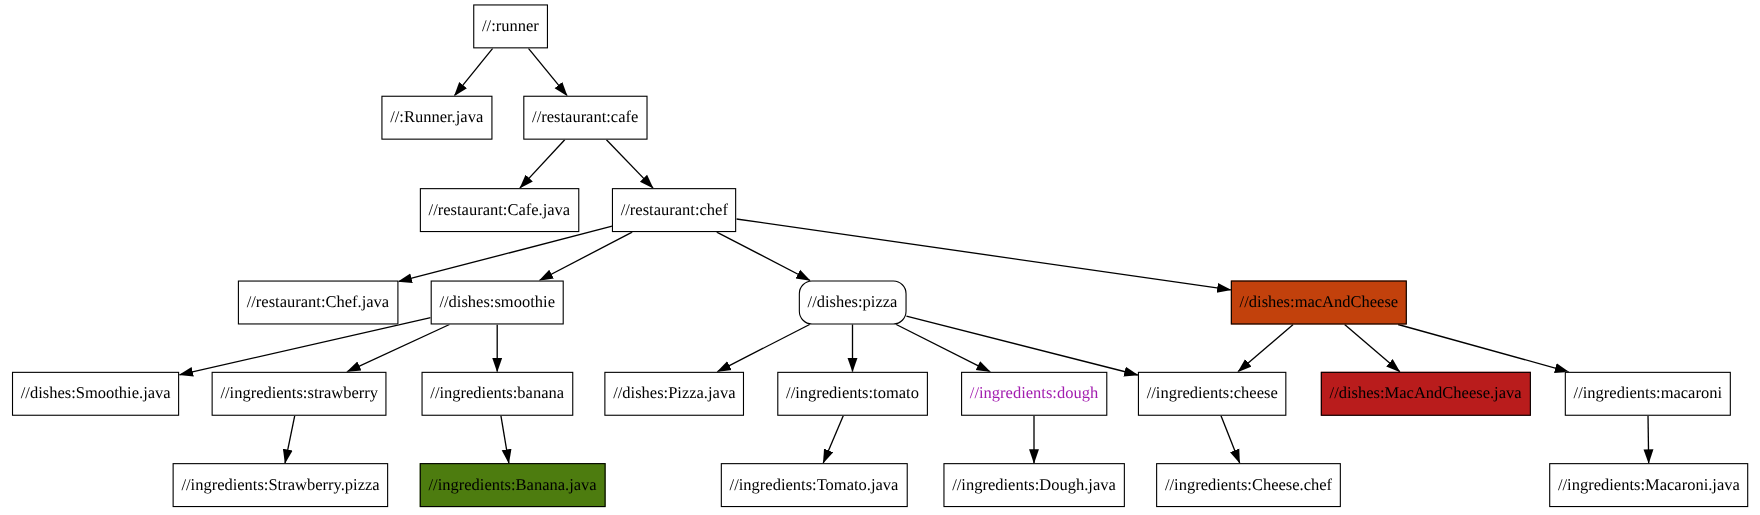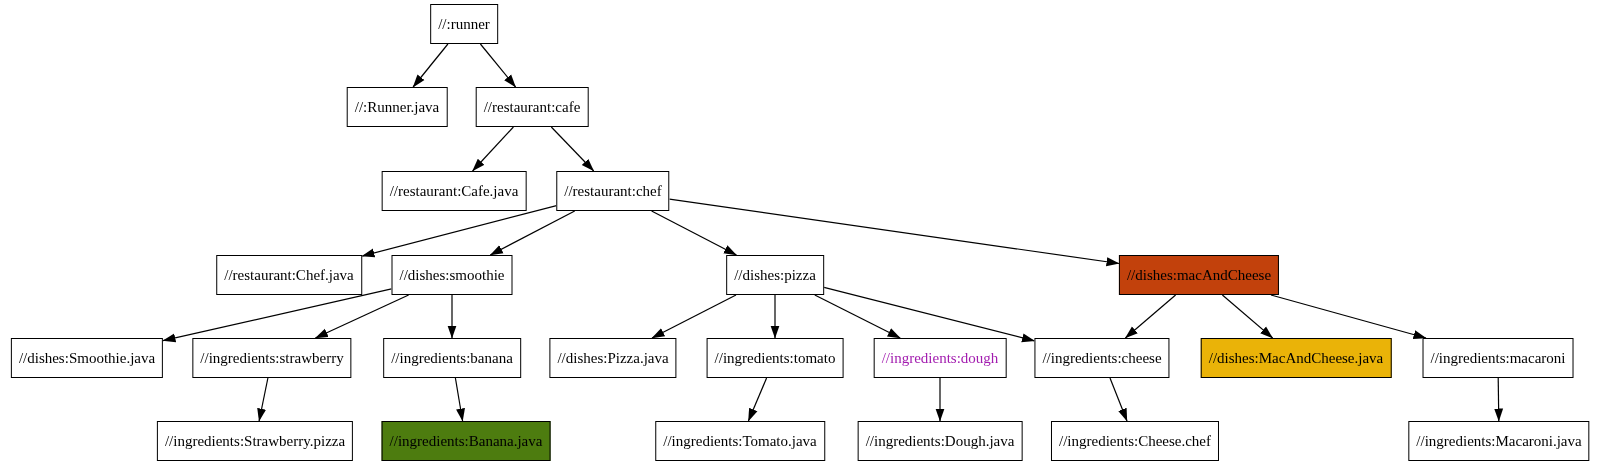--- a/index.html
+++ b/index.html
@@ -78,30 +78,30 @@
       <line x1="1498.2" y1="378.0" x2="1498.8" y2="421.0" class="edge-line" stroke="#000000" marker-end="url(#arrowhead)"></line>
     </svg>
   <div id="nodes">
       <div class="node" style="left: 464px; top: 24px; background: rgb(255, 255, 255); border-color: rgb(0, 0, 0); color: rgb(0, 0, 0);">//:runner</div>
       <div class="node" style="left: 397px; top: 107px; background: rgb(255, 255, 255); border-color: rgb(0, 0, 0); color: rgb(0, 0, 0);">//:Runner.java</div>
       <div class="node" style="left: 532px; top: 107px; background: rgb(255, 255, 255); border-color: rgb(0, 0, 0); color: rgb(0, 0, 0);">//restaurant:cafe</div>
       <div class="node" style="left: 454px; top: 191px; background: rgb(255, 255, 255); border-color: rgb(0, 0, 0); color: rgb(0, 0, 0);">//restaurant:Cafe.java</div>
       <div class="node" style="left: 613px; top: 191px; background: rgb(255, 255, 255); border-color: rgb(0, 0, 0); color: rgb(0, 0, 0);">//restaurant:chef</div>
       <div class="node" style="left: 289px; top: 275px; background: rgb(255, 255, 255); border-color: rgb(0, 0, 0); color: rgb(0, 0, 0);">//restaurant:Chef.java</div>
       <div class="node" style="left: 452px; top: 275px; background: rgb(255, 255, 255); border-color: rgb(0, 0, 0); color: rgb(0, 0, 0);">//dishes:smoothie</div>
-      <div class="node" style="left: 775px; top: 275px; background: rgb(255, 255, 255); border-color: rgb(0, 0, 0); color: rgb(0, 0, 0);">//dishes:pizza</div>
+      <div class="node" style="left: 775px; top: 275px; background: rgb(255, 255, 255); border-color: rgb(0, 0, 0); color: rgb(0, 0, 0); border-radius: 12px;">//dishes:pizza</div>
       <div class="node" style="left: 1199px; top: 275px; background: #c2410c; border-color: rgb(0, 0, 0); color: rgb(0, 0, 0); text-align: right;">//dishes:macAndCheese</div>
       <div class="node" style="left: 87px; top: 358px; background: rgb(255, 255, 255); border-color: rgb(0, 0, 0); color: rgb(0, 0, 0);">//dishes:Smoothie.java</div>
       <div class="node" style="left: 272px; top: 358px; background: rgb(255, 255, 255); border-color: rgb(0, 0, 0); color: rgb(0, 0, 0);">//ingredients:strawberry</div>
       <div class="node" style="left: 452px; top: 358px; background: rgb(255, 255, 255); border-color: rgb(0, 0, 0); color: rgb(0, 0, 0);">//ingredients:banana</div>
       <div class="node" style="left: 613px; top: 358px; background: rgb(255, 255, 255); border-color: rgb(0, 0, 0); color: rgb(0, 0, 0);">//dishes:Pizza.java</div>
       <div class="node" style="left: 775px; top: 358px; background: rgb(255, 255, 255); border-color: rgb(0, 0, 0); color: rgb(0, 0, 0);">//ingredients:tomato</div>
       <div class="node" style="left: 940px; top: 358px; background: rgb(255, 255, 255); border-color: rgb(0, 0, 0); color: #a21caf;">//ingredients:dough</div>
       <div class="node" style="left: 1102px; top: 358px; background: rgb(255, 255, 255); border-color: rgb(0, 0, 0); color: rgb(0, 0, 0);">//ingredients:cheese</div>
-      <div class="node" style="left: 1296px; top: 358px; background: #eab308; border-color: rgb(0, 0, 0); color: rgb(0, 0, 0);">//dishes:MacAndCheese.java</div>
+      <div class="node" style="left: 1296px; top: 358px; background: #b91c1c; border-color: rgb(0, 0, 0); color: rgb(0, 0, 0);">//dishes:MacAndCheese.java</div>
       <div class="node" style="left: 1498px; top: 358px; background: rgb(255, 255, 255); border-color: rgb(0, 0, 0); color: rgb(0, 0, 0);">//ingredients:macaroni</div>
       <div class="node" style="left: 255px; top: 441px; background: rgb(255, 255, 255); border-color: rgb(0, 0, 0); color: rgb(0, 0, 0);">//ingredients:Strawberry.pizza</div>
       <div class="node" style="left: 466px; top: 441px; background: #4d7c0f; border-color: rgb(0, 0, 0); color: rgb(0, 0, 0);">//ingredients:Banana.java</div>
       <div class="node" style="left: 740px; top: 441px; background: rgb(255, 255, 255); border-color: rgb(0, 0, 0); color: rgb(0, 0, 0);">//ingredients:Tomato.java</div>
       <div class="node" style="left: 940px; top: 441px; background: rgb(255, 255, 255); border-color: rgb(0, 0, 0); color: rgb(0, 0, 0);">//ingredients:Dough.java</div>
       <div class="node" style="left: 1135px; top: 441px; background: rgb(255, 255, 255); border-color: rgb(0, 0, 0); color: rgb(0, 0, 0);">//ingredients:Cheese.chef</div>
       <div class="node" style="left: 1499px; top: 441px; background: rgb(255, 255, 255); border-color: rgb(0, 0, 0); color: rgb(0, 0, 0);">//ingredients:Macaroni.java</div>
     </div>
 </div>
 

